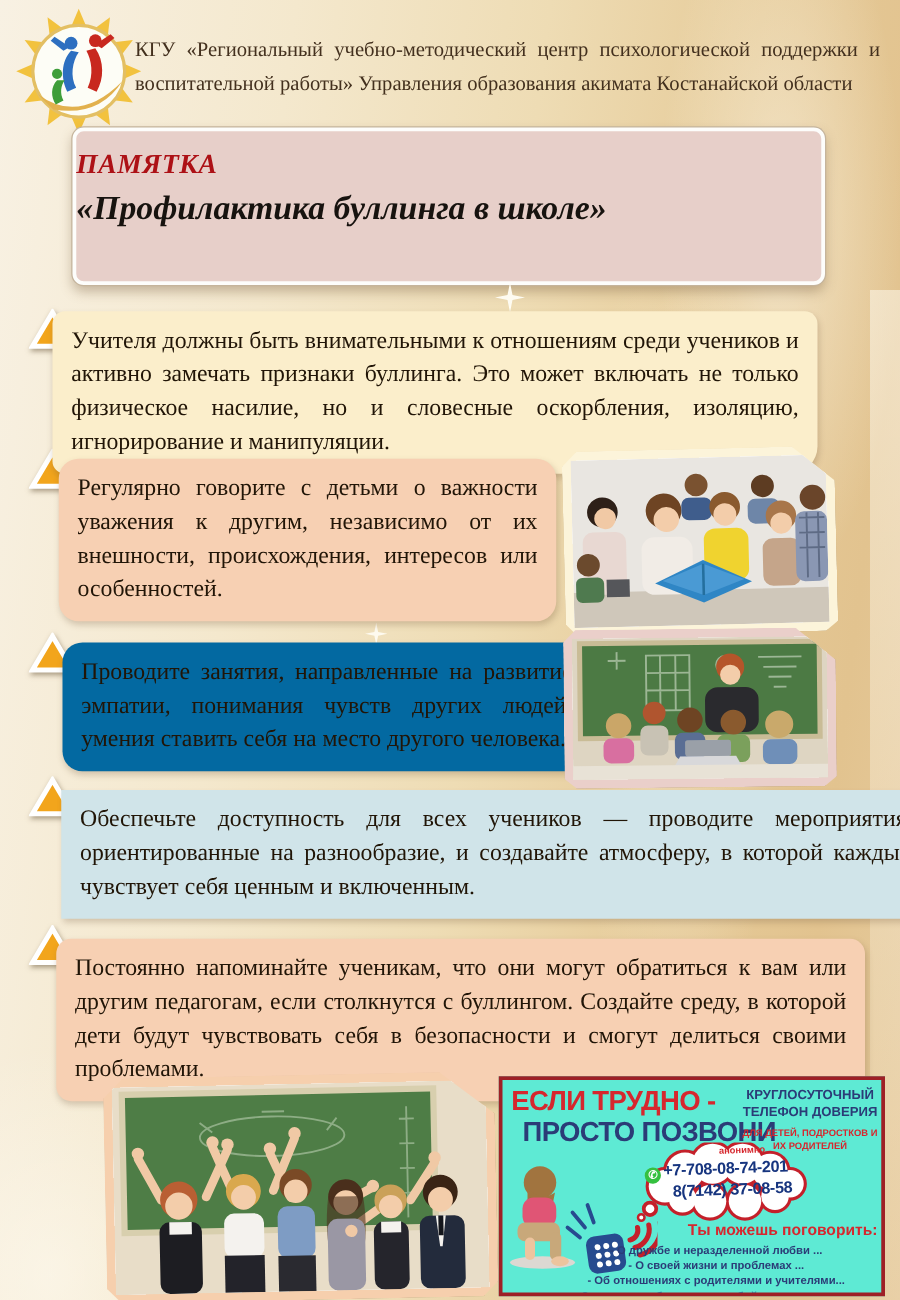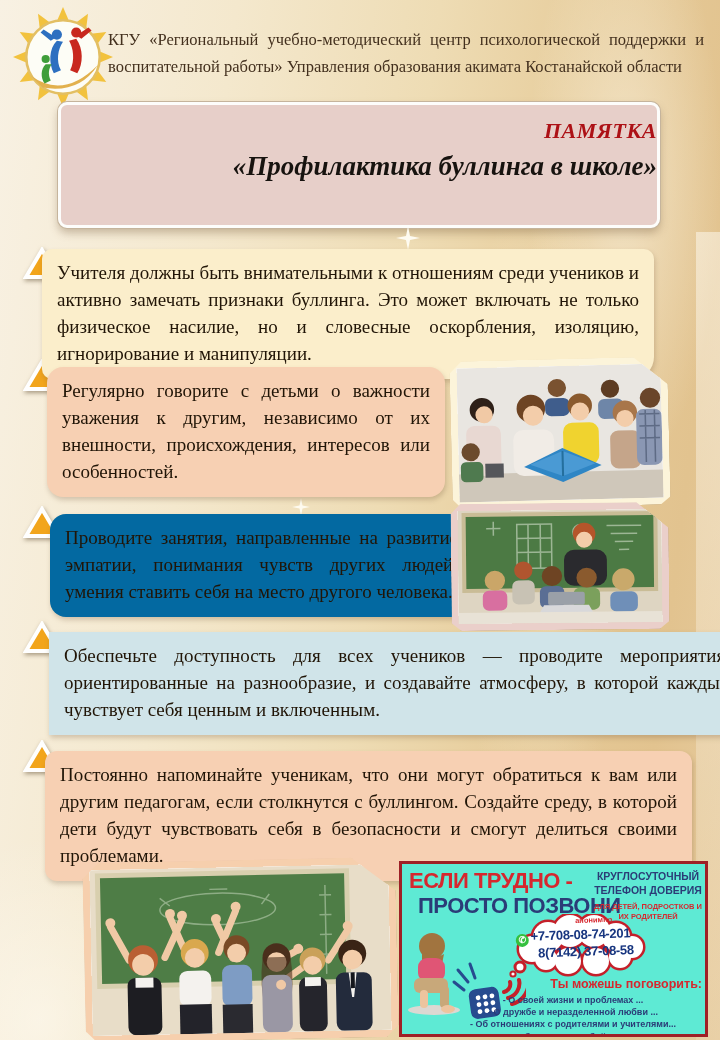--- a/index.html
+++ b/index.html
@@ -13,21 +13,21 @@
       linear-gradient(97deg,#f8f1e3 0%,#f4e8cd 28%,#eedcb4 52%,#e6cb99 72%,#e2c38f 88%,#e6ca9c 100%);
   }
   .right-strip{position:absolute;right:0;top:232px;width:24px;height:808px;
     background:linear-gradient(180deg,rgba(255,252,244,.50),rgba(255,252,244,.12));}
   
   .logo{position:absolute;left:12px;top:6px;width:102px;height:102px;}
   .org-text{position:absolute;left:108px;top:26px;width:596px;
     font-size:16.5px;line-height:1.66;text-align:justify;color:#43301e;}
   
   .title-card{position:absolute;left:58px;top:102px;width:602px;height:126px;box-sizing:border-box;
-    background:#e7cfc9;border:3px solid #fdfdfb;border-radius:9px;text-align:right;padding-top:13px;
+    background:#e7cfc9;border:3px solid #fdfdfb;border-radius:9px;text-align:left;padding-top:13px;
     box-shadow:0 0 0 1px #c5b49c, 0 5px 9px rgba(110,80,50,.35);}
   .title-h{font-style:italic;font-weight:bold;font-size:22px;color:#ad1116;letter-spacing:.5px;}
   .title-s{font-style:italic;font-weight:bold;font-size:27px;color:#17130f;margin-top:7px;}
   .title-a{font-style:italic;font-weight:bold;font-size:21px;color:#17130f;margin-top:5px;}
   
   .tip{position:absolute;font-size:19px;line-height:1.42;color:#211507;text-align:justify;
     padding:11px 15px;box-sizing:border-box;box-shadow:1px 3px 5px rgba(120,90,60,.28);}
   .tip1{left:42px;top:249px;width:612px;background:#fbeecb;border-radius:10px 10px 22px 10px;}
   .tip2{left:47px;top:367px;width:398px;background:#f7d0b3;border-radius:16px;}
   .tip3{left:50px;top:514px;width:423px;background:#0369a1;border-radius:16px;}
@@ -387,18 +387,18 @@
     </svg>
     <div class="cloud-text">
       <div class="anon">анонимно</div>
       <div class="ph-row1"><span class="wa">✆</span><span>+7-708-08-74-201</span></div>
       <div class="ph-row2">8(7142) 37-08-58</div>
     </div>
   </div>
 
   <div class="talk">Ты можешь поговорить:</div>
   <div class="topics">
+    <div>-  О дружбе и неразделенной любви ...</div>
     <div>-  О своей жизни и проблемах ...</div>
-    <div>-  О дружбе и неразделенной любви ...</div>
     <div>-  Об отношениях с родителями и учителями...</div>
     <div>-  О жестоком обращении  с тобой  и сверстниками...</div>
   </div>
 </div>
 
 </body></html>

